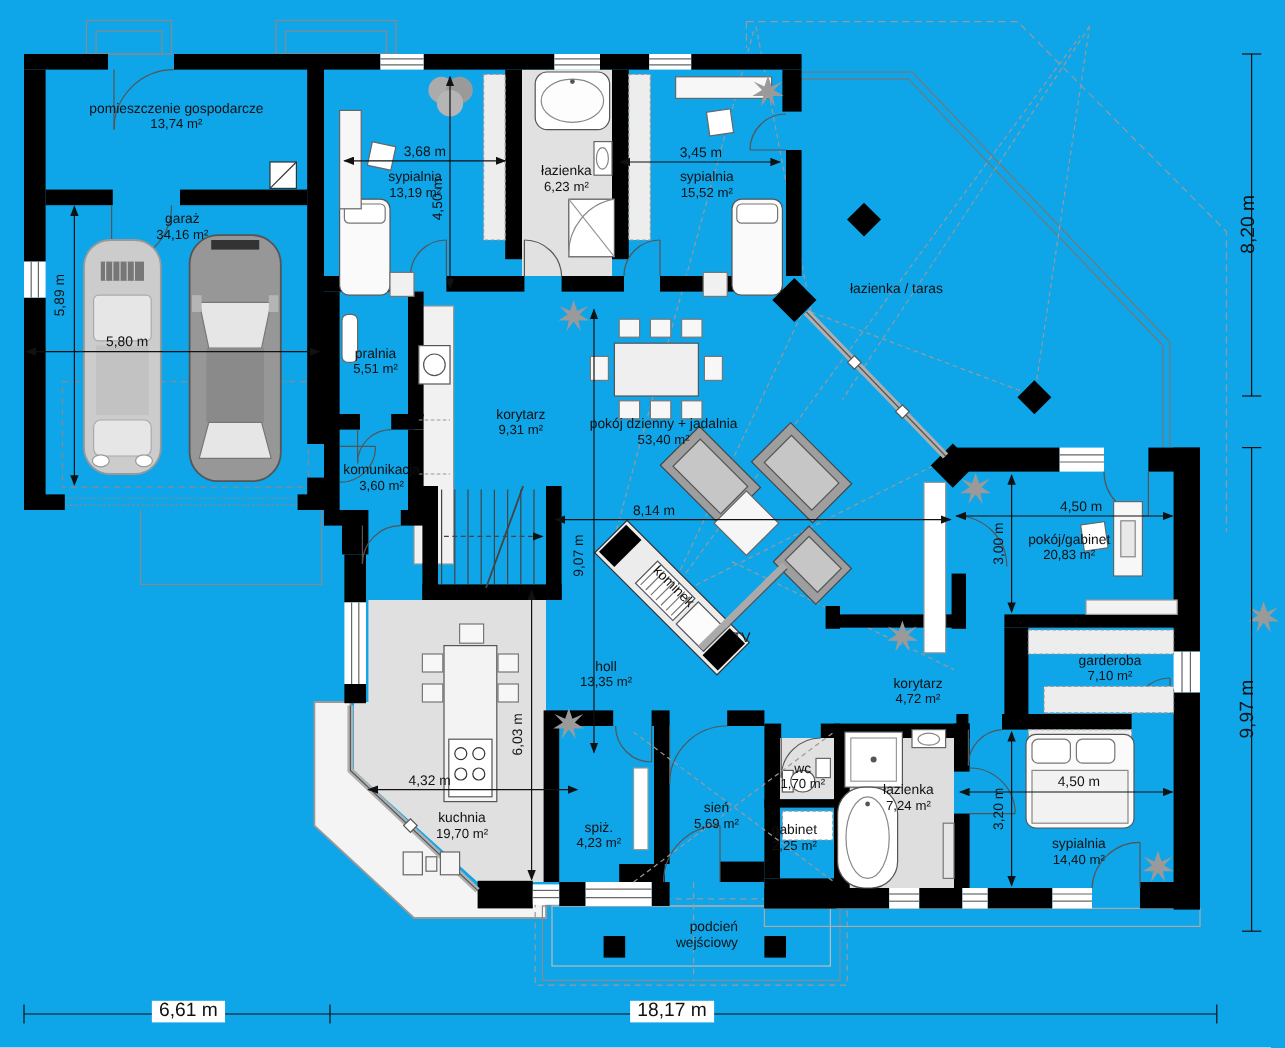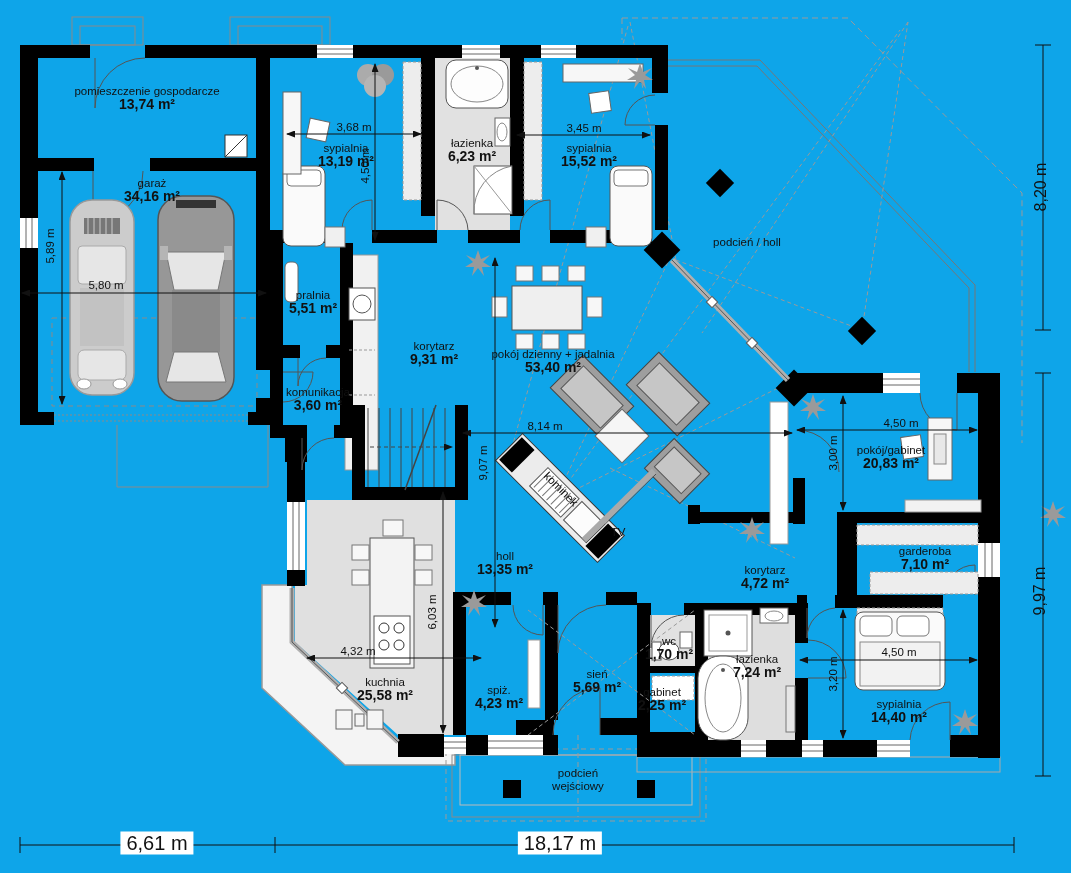--- a/index.html
+++ b/index.html
@@ -1,25 +1,25 @@
 <!DOCTYPE html>
 <html><head>
 <meta charset="utf-8">
 <style>
   html,body{margin:0;padding:0;background:#fff;}
   #plan{position:relative;width:1071px;height:873px;background:#0ea5e9;overflow:hidden;
         font-family:"Liberation Sans",sans-serif;color:#111;padding-left:44px;}
   #scene{position:absolute;left:0;top:0;}
   .rl{position:absolute;transform:translate(-50%,-50%);text-align:center;
       font-size:11.5px;line-height:13px;white-space:nowrap;}
-  .rl .ar{font-size:14px;font-weight:bold;}
-  .rl.wrap{white-space:normal;width:74px;}
+  .rl .ar{font-size:11px;}
+  .rl.wrap{white-space:normal;width:74px;text-align:right;}
   .dl{position:absolute;transform:translate(-50%,-50%);font-size:11.5px;white-space:nowrap;}
   .dl.v{transform:translate(-50%,-50%) rotate(-90deg);}
-  .dl.big{font-size:20px;}
+  .dl.big{font-size:16px;}
   .dl.bigv{font-size:16px;transform:translate(-50%,-50%) rotate(-90deg);}
   .dl.r45{transform:translate(-50%,-50%) rotate(45deg);font-size:11.5px;}
 </style>
 </head>
 <body>
 
 <div id="plan">
 <svg id="scene" width="1071" height="873" viewBox="0 0 1071 873">
 <defs>
   <marker id="ae" markerWidth="9" markerHeight="7" refX="8" refY="3.5" orient="auto">
@@ -528,21 +528,21 @@
     </div>
 <div class="rl" style="left:472px;top:150px">
       <div>łazienka</div>
       <div class="ar">6,23 m²</div>
     </div>
 <div class="rl" style="left:589px;top:155px">
       <div>sypialnia</div>
       <div class="ar">15,52 m²</div>
     </div>
 <div class="rl" style="left:747px;top:242px">
-      <div>podcień / holl</div>
+      <div>łazienka / taras</div>
     </div>
 <div class="rl" style="left:313px;top:302px">
       <div>pralnia</div>
       <div class="ar">5,51 m²</div>
     </div>
 <div class="rl" style="left:434px;top:353px">
       <div>korytarz</div>
       <div class="ar">9,31 m²</div>
     </div>
 <div class="rl" style="left:318px;top:399px">
@@ -564,21 +564,21 @@
 <div class="rl" style="left:505px;top:563px">
       <div>holl</div>
       <div class="ar">13,35 m²</div>
     </div>
 <div class="rl" style="left:765px;top:577px">
       <div>korytarz</div>
       <div class="ar">4,72 m²</div>
     </div>
 <div class="rl" style="left:385px;top:689px">
       <div>kuchnia</div>
-      <div class="ar">25,58 m²</div>
+      <div class="ar">19,70 m²</div>
     </div>
 <div class="rl" style="left:499px;top:697px">
       <div>spiż.</div>
       <div class="ar">4,23 m²</div>
     </div>
 <div class="rl" style="left:597px;top:681px">
       <div>sień</div>
       <div class="ar">5,69 m²</div>
     </div>
 <div class="rl" style="left:662px;top:699px">

